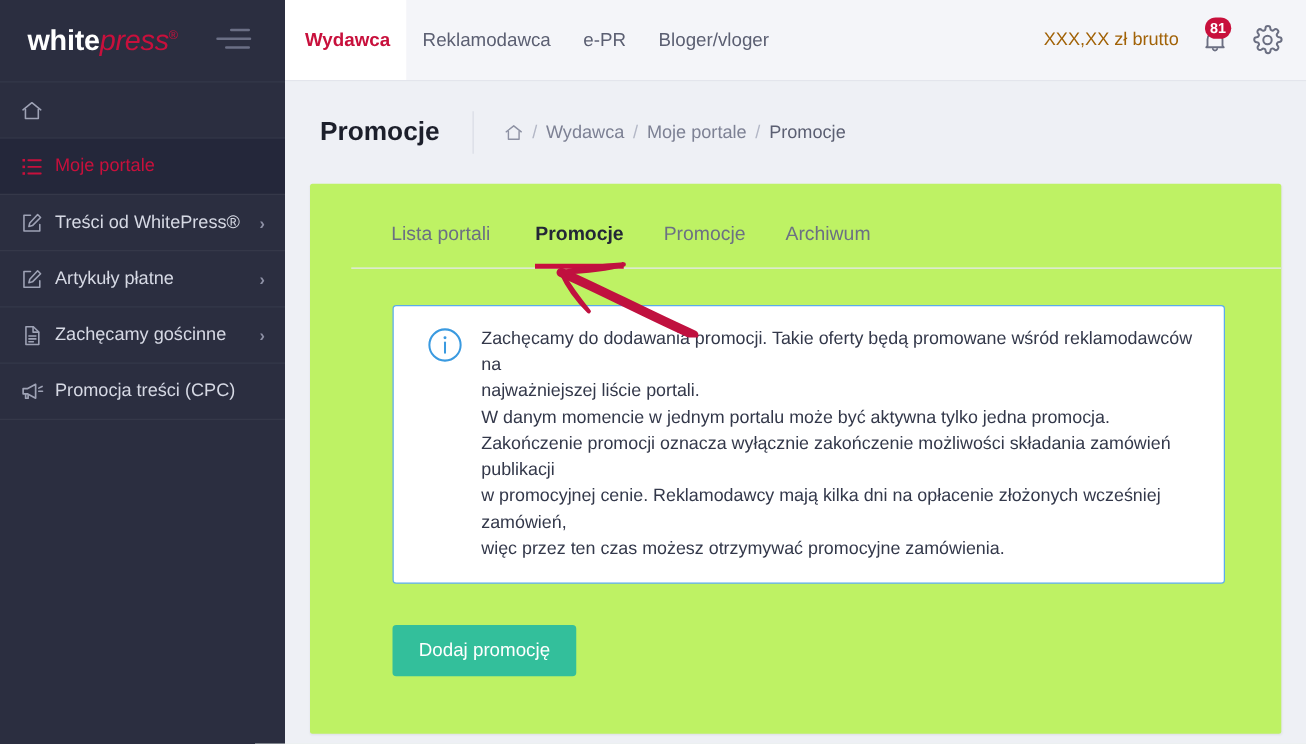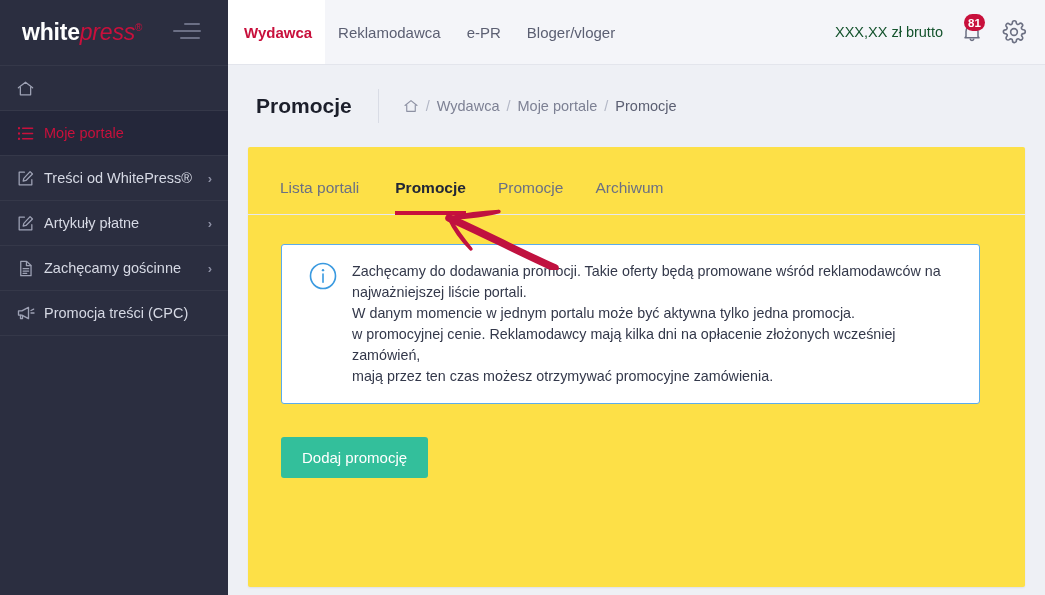--- a/index.html
+++ b/index.html
@@ -67,21 +67,21 @@
   .topnav { display: flex; align-items: stretch; }
   .topnav .tnav {
     display: flex; align-items: center;
     padding: 0 13px;
     font-size: 15px; color: #5b5f72; white-space: nowrap; cursor: pointer;
   }
   .topnav .tnav:first-child { padding-left: 16px; }
   .topnav .tnav.active { background: #ffffff; color: #c8103c; font-weight: 700; }
 
   .topright { margin-left: auto; display: flex; align-items: center; padding-right: 18px; gap: 14px; }
-  .balance { font-size: 14.5px; color: #14532d; white-space: nowrap; }
+  .balance { font-size: 14.5px; color: #a16207; white-space: nowrap; }
   .bell-wrap { position: relative; width: 30px; height: 34px; cursor: pointer; }
   .badge {
     position: absolute; top: -1px; left: 7px;
     min-width: 21px; height: 17px; padding: 0 4px;
     background: #c8103c; color: #fff;
     border-radius: 11px;
     font-size: 11.5px; font-weight: 700;
     display: flex; align-items: center; justify-content: center;
     z-index: 2;
   }
@@ -96,26 +96,27 @@
   .pagetitle { font-size: 21px; font-weight: 700; color: #1c1f2b; white-space: nowrap; }
   .crumb-sep-line { width: 1px; height: 34px; background: #d9dce5; margin: 0 24px 0 26px; }
   .crumbs { display: flex; align-items: center; gap: 7px; font-size: 14.5px; color: #7d8194; }
   .crumbs .c-sep { color: #b3b7c6; }
   .crumbs a { color: #7d8194; text-decoration: none; cursor: pointer; }
   .crumbs .cur { color: #5b5f72; }
 
   
   .card {
     margin: 0 20px 8px 20px;
-    background: #fde047;
+    background: #bef264;
     flex: 1;
     border-radius: 2px;
     box-shadow: 0 1px 2px rgba(30,35,60,.07);
     position: relative;
     overflow: hidden;
+    padding-left: 33px;
   }
   .tabs {
     display: flex; align-items: flex-end;
     padding: 32px 0 0 32px;
     border-bottom: 1px solid #e6e8ef;
     gap: 0;
   }
   .tab {
     position: relative;
     padding: 0 16px 17px 16px;
@@ -336,22 +337,23 @@
           <svg width="30" height="30" viewBox="0 0 24 24" fill="none" stroke="#3a9ae0" stroke-width="1.3">
             <circle cx="12" cy="12" r="10"></circle>
             <circle cx="12" cy="7.3" r="0.95" fill="#3a9ae0" stroke="none"></circle>
             <line x1="12" y1="10.4" x2="12" y2="17" stroke-linecap="round"></line>
           </svg>
         </div>
         <div class="info-text">
           <p>Zachęcamy do dodawania promocji. Takie oferty będą promowane wśród reklamodawców na</p>
           <p>najważniejszej liście portali.</p>
           <p>W danym momencie w jednym portalu może być aktywna tylko jedna promocja.</p>
+          <p>Zakończenie promocji oznacza wyłącznie zakończenie możliwości składania zamówień publikacji</p>
           <p>w promocyjnej cenie. Reklamodawcy mają kilka dni na opłacenie złożonych wcześniej zamówień,</p>
-          <p>mają przez ten czas możesz otrzymywać promocyjne zamówienia.</p>
+          <p>więc przez ten czas możesz otrzymywać promocyjne zamówienia.</p>
         </div>
       </div>
 
       <div class="btn-row">
         <button class="btn-add">Dodaj promocję</button>
       </div>
 
     </section>
   </div>
 

